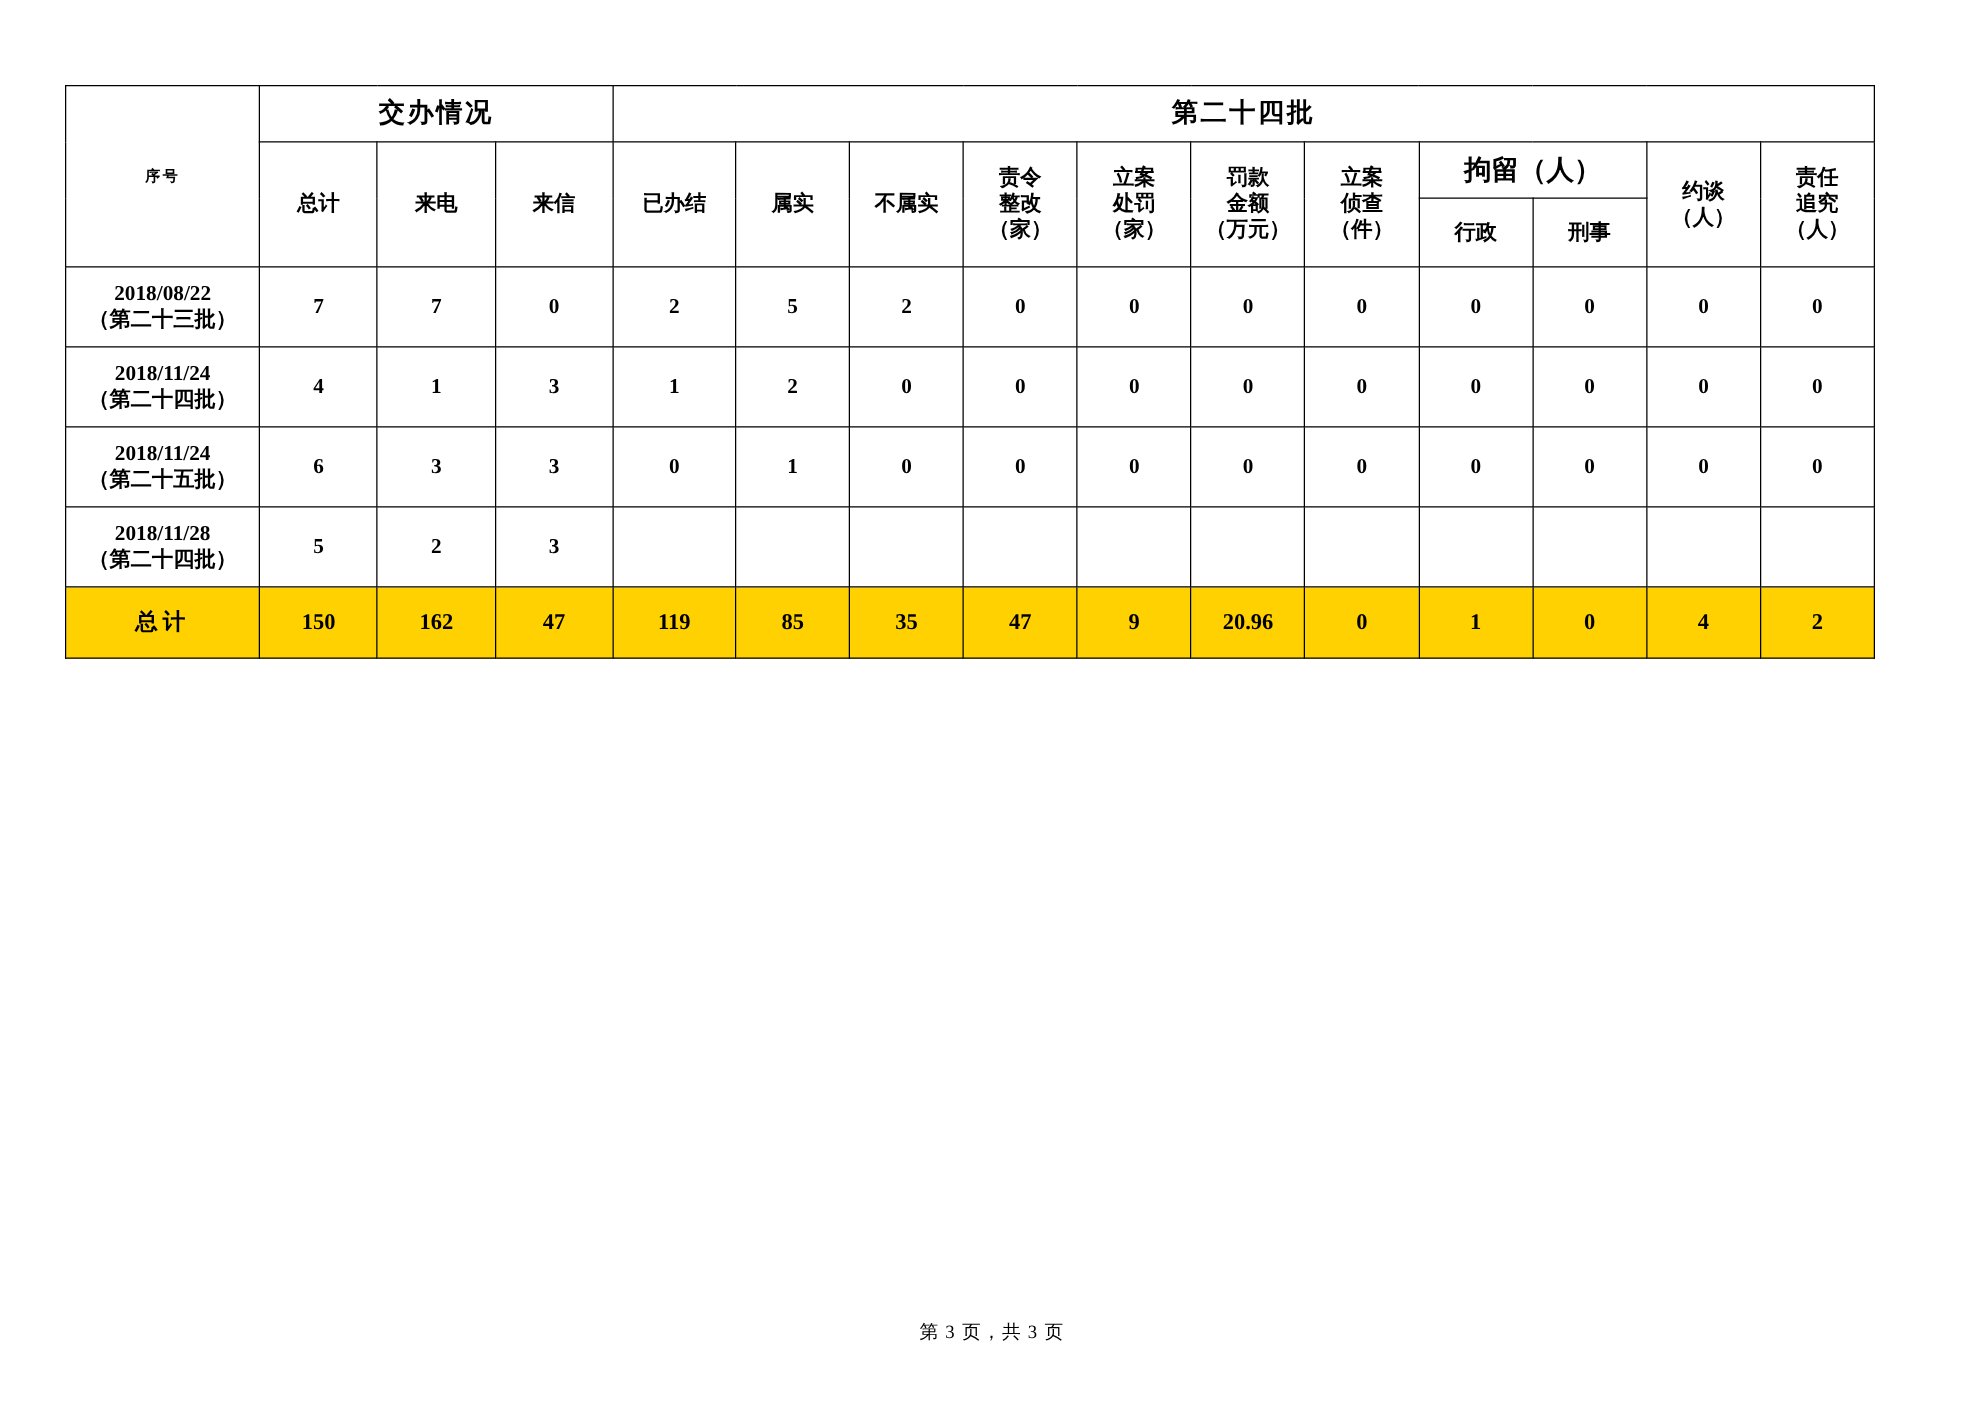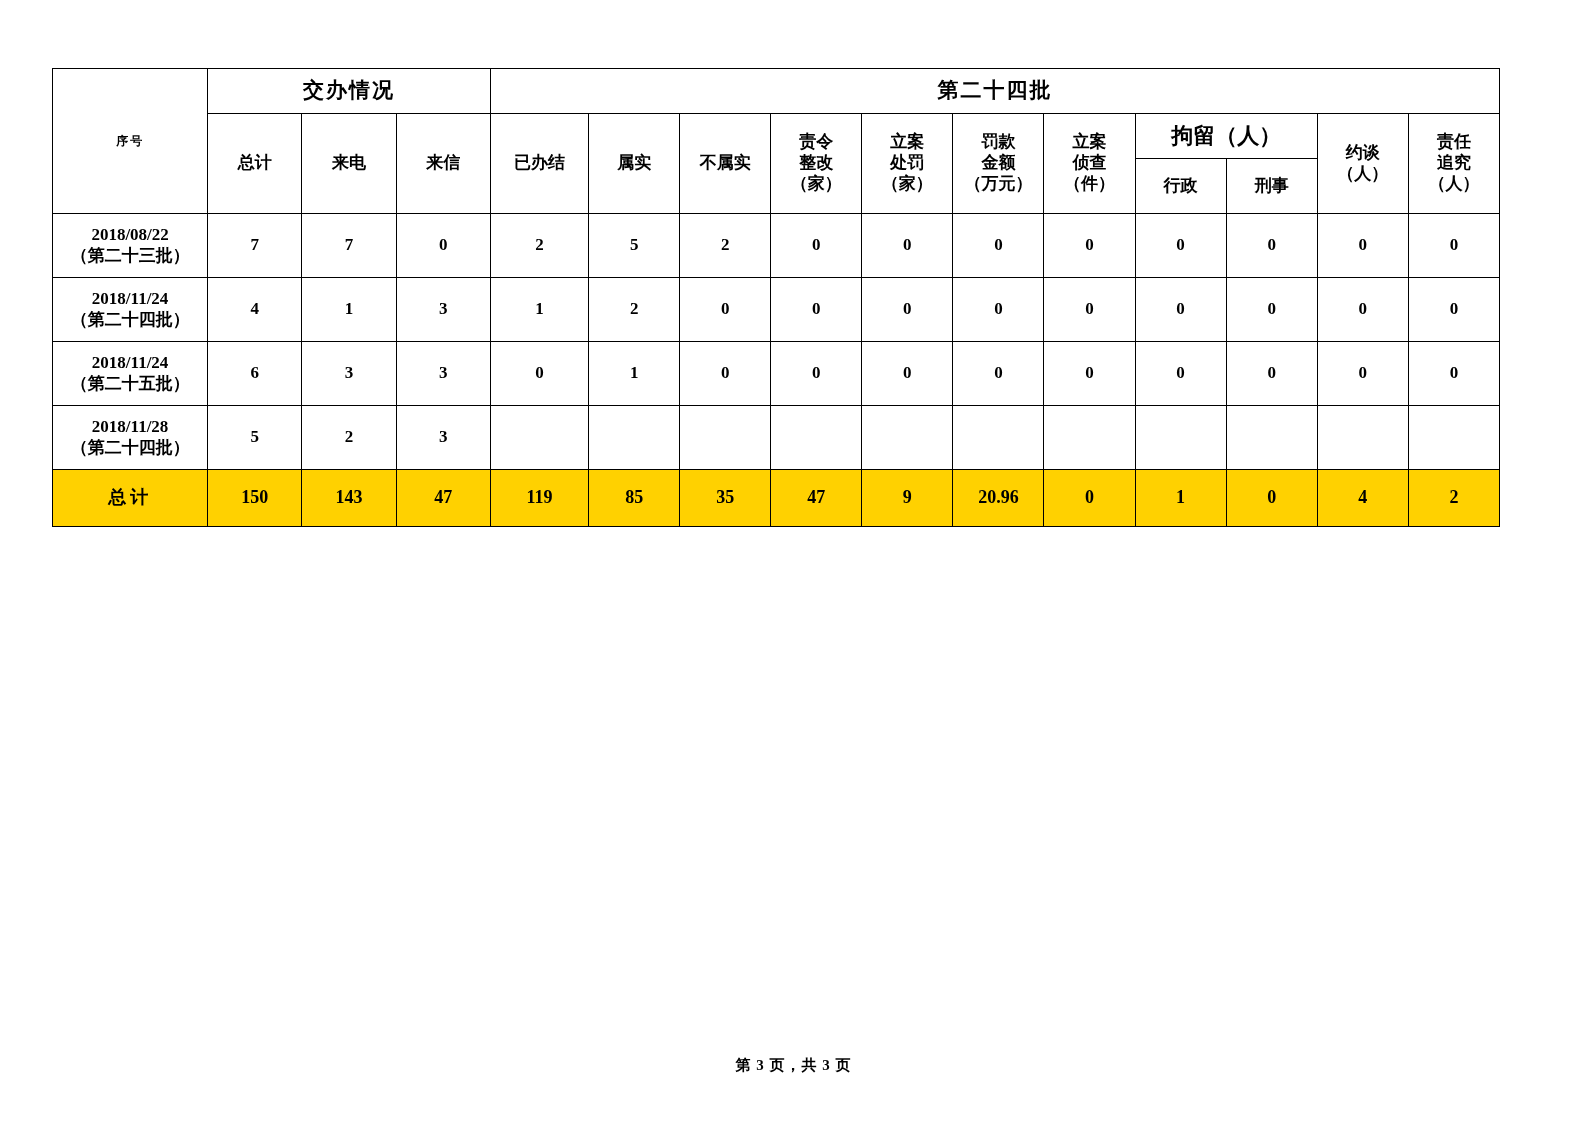--- a/index.html
+++ b/index.html
@@ -83,21 +83,21 @@
   .vert-lbl {
     line-height: 1.15;
   }
   .footer {
     position: absolute;
     left: 0;
     top: 1056px;
     width: 1587px;
     text-align: center;
     font-size: 15px;
-    font-weight: bold;
+    font-weight: normal;
     letter-spacing: 1px;
   }
   .nowrap { white-space: nowrap; }
 </style>
 </head>
 <body>
 
 <div class="page">
 
   <div class="table-wrap">
@@ -245,21 +245,21 @@
           <td></td>
           <td></td>
           <td></td>
           <td></td>
           <td></td>
           <td></td>
         </tr>
         <tr class="total-row">
           <td class="total-label">总计</td>
           <td>150</td>
-          <td>143</td>
+          <td>162</td>
           <td>47</td>
           <td>119</td>
           <td>85</td>
           <td>35</td>
           <td>47</td>
           <td>9</td>
           <td>20.96</td>
           <td>0</td>
           <td>1</td>
           <td>0</td>

